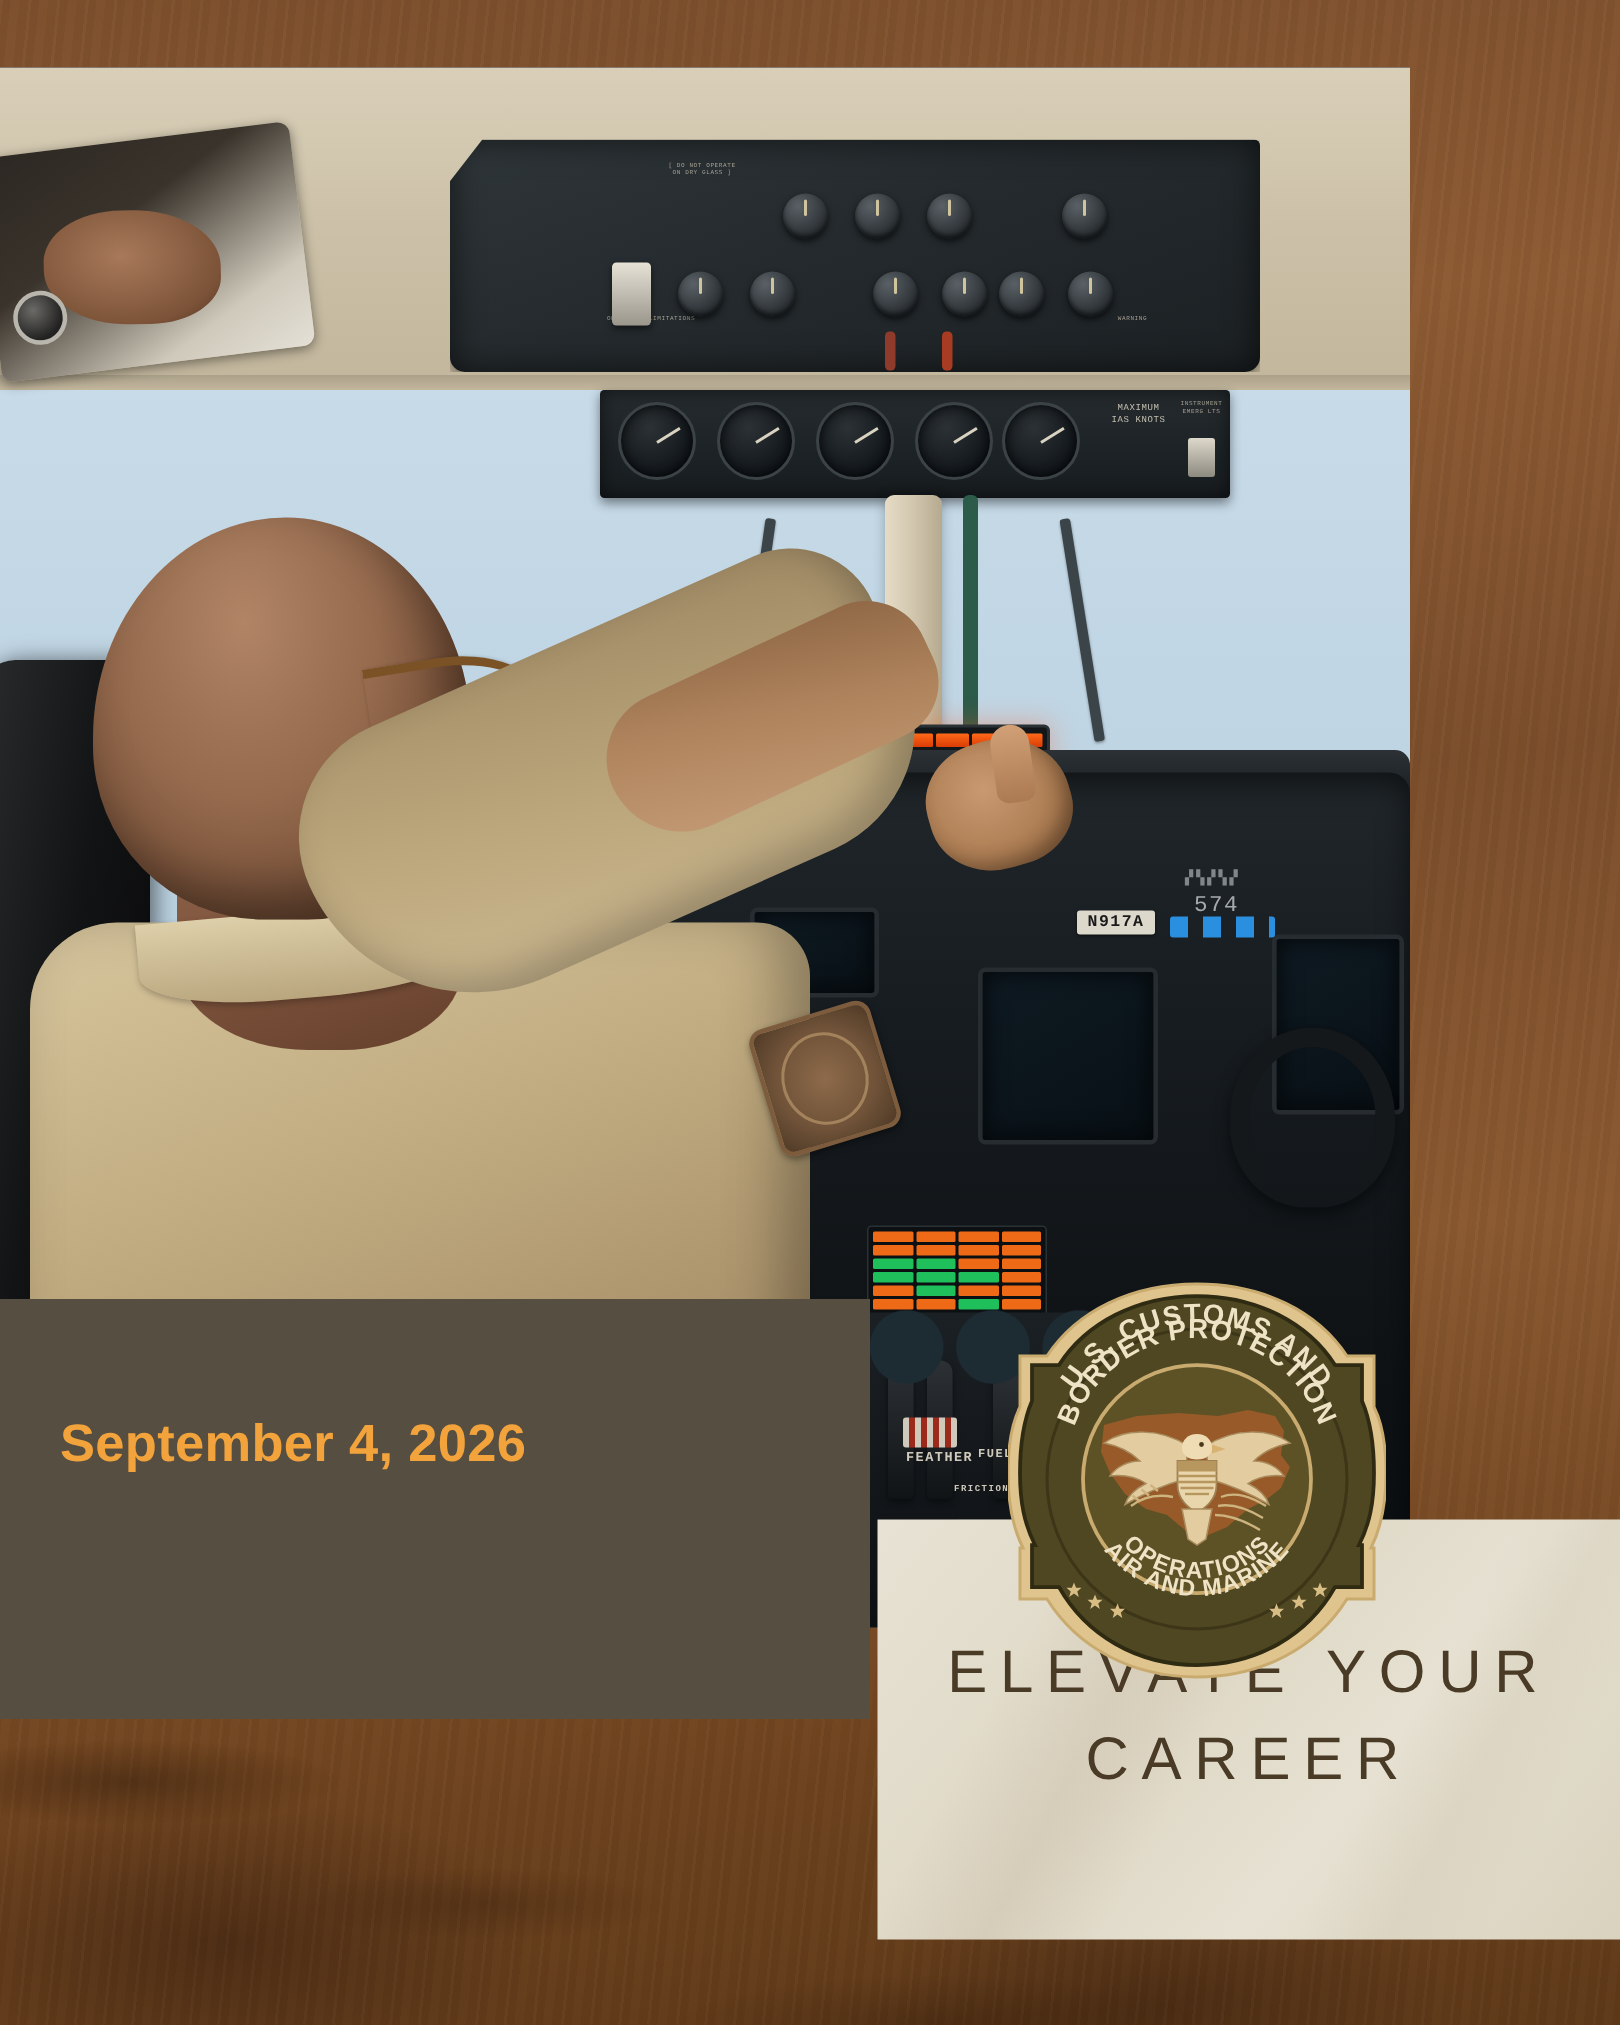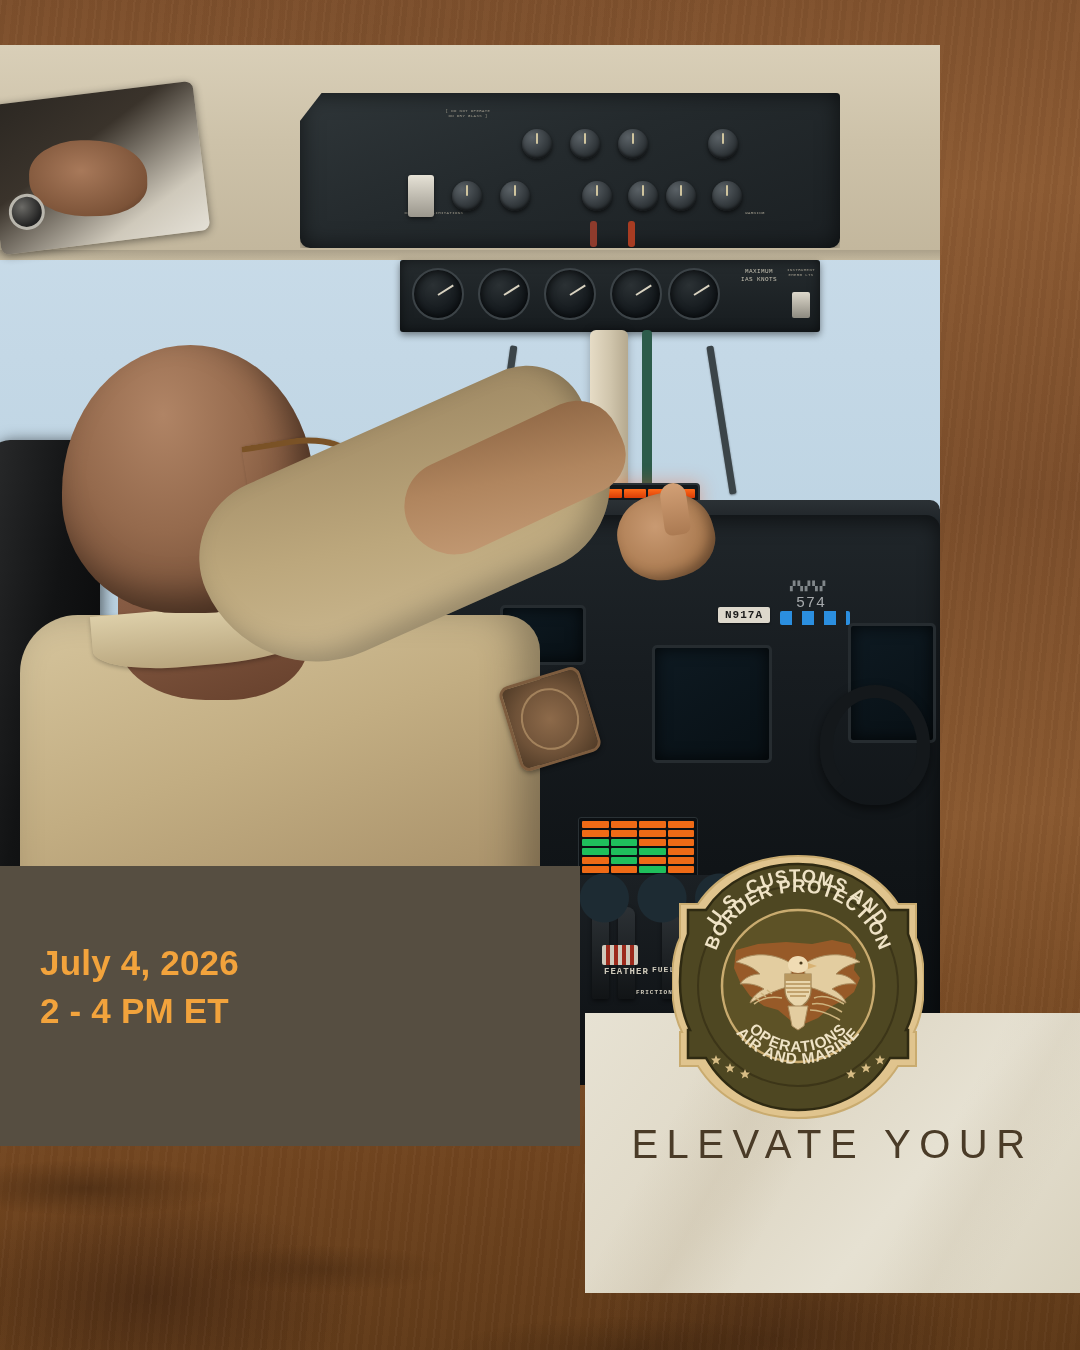--- a/index.html
+++ b/index.html
@@ -457,27 +457,27 @@
   <div class="arm"></div>
   <div class="forearm"></div>
   <div class="hand"></div>
   <div class="finger"></div>
   <div class="patch">
     <div class="patch-ring"></div>
   </div>
 </div>
 
 <div id="info-panel">
-  <div class="sub">July 4, 2026</div>
-  <div class="sub" style="margin-top:2px;">2 - 4 PM ET</div>
+  <div class="sub">September 4, 2026</div>
 </div>
 
 <div id="tagline-panel">
   <div class="tagline">
     <div>ELEVATE YOUR</div>
+    <div>CAREER</div>
   </div>
 </div>
 
 <div id="seal">
   <svg viewBox="0 0 252 272" width="252" height="272" aria-hidden="true">
     <defs>
       <path id="arcTop1" d="M 30 126 A 96 96 0 0 1 222 126"></path>
       <path id="arcTop2" d="M 40 126 A 86 86 0 0 1 212 126"></path>
       <path id="arcBot1" d="M 48 134 A 78 78 0 0 0 204 134"></path>
       <path id="arcBot2" d="M 60 134 A 66 66 0 0 0 192 134"></path>

